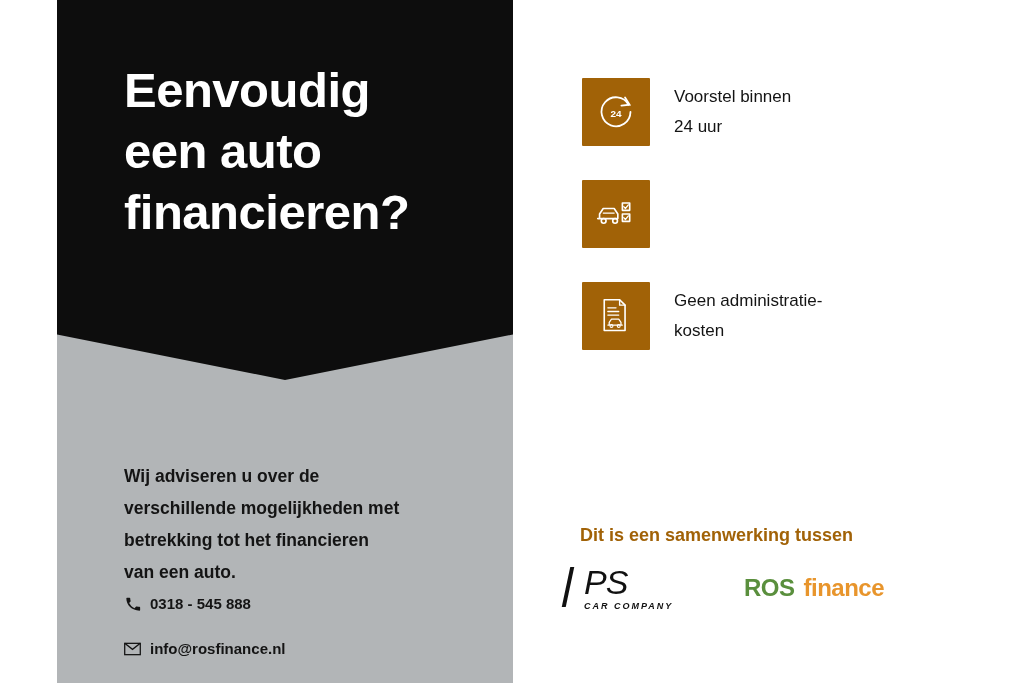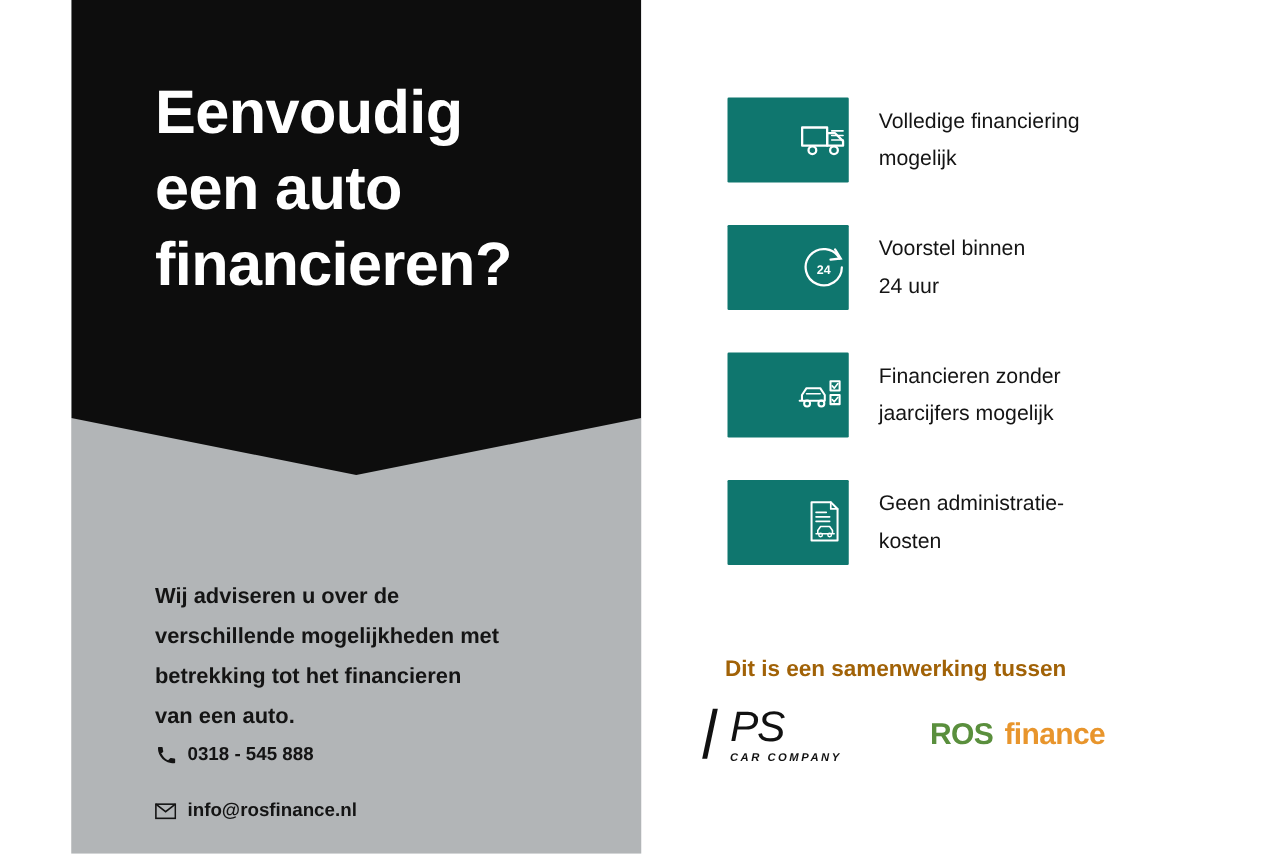--- a/index.html
+++ b/index.html
@@ -112,26 +112,25 @@
     display: flex;
     align-items: center;
     gap: 24px;
     margin-bottom: 15px;
     height: 87px;
   }
   .usp-icon {
     width: 68px;
     height: 68px;
     min-width: 68px;
-    background: #0f766e;
-    display: flex;
-    align-items: center;
-    justify-content: flex-end;
+    background: #a16207;
+    display: flex;
+    align-items: center;
+    justify-content: center;
     border-radius: 1px;
-    padding-left: 29px;
   }
   .usp-icon svg { display: block; }
   .usp-text {
     font-size: 17px;
     line-height: 30px;
     color: #141414;
   }
   .usp-text span { display: block; }
 
   .partner-heading {
@@ -233,35 +232,20 @@
         </span>
         <span>info@rosfinance.nl</span>
       </div>
     </div>
   </div>
 
   <div class="right-panel">
 
     <div class="usp-list">
 
-      <div class="usp">
-        <div class="usp-icon">
-          <svg width="40" height="32" viewBox="0 0 44 34" fill="none" stroke="#ffffff" stroke-width="2" stroke-linecap="round" stroke-linejoin="round">
-            <path d="M3 6h22v16H3z"></path>
-            <path d="M25 11h7l7 7v4h-14z"></path>
-            <circle cx="12" cy="26" r="3.4"></circle>
-            <circle cx="31" cy="26" r="3.4"></circle>
-            <path d="M29 9h10M29 13h10M29 17h10" stroke-width="1.4"></path>
-          </svg>
-        </div>
-        <div class="usp-text">
-          <span>Volledige financiering</span>
-          <span>mogelijk</span>
-        </div>
-      </div>
 
       <div class="usp">
         <div class="usp-icon">
           <svg width="40" height="38" viewBox="0 0 44 42" fill="none" stroke="#ffffff" stroke-width="2" stroke-linecap="round">
             <path d="M36 13a16 16 0 1 0 2 8"></path>
             <path d="M32 5l5 8-9 1"></path>
             <text x="22" y="27" font-family="Liberation Sans, sans-serif" font-size="11" font-weight="bold" fill="#ffffff" stroke="none" text-anchor="middle">24</text>
           </svg>
         </div>
         <div class="usp-text">
@@ -276,24 +260,20 @@
             <path d="M3 22h22M5 22v-5l4-6h12l4 6v5"></path>
             <circle cx="9.5" cy="24.5" r="2.6"></circle>
             <circle cx="22" cy="24.5" r="2.6"></circle>
             <path d="M9 16h12" stroke-width="1.3"></path>
             <rect x="30" y="5" width="8" height="8"></rect>
             <path d="M31.5 9l1.8 2 3.2-4" stroke-width="1.4"></path>
             <rect x="30" y="17" width="8" height="8"></rect>
             <path d="M31.5 21l1.8 2 3.2-4" stroke-width="1.4"></path>
           </svg>
         </div>
-        <div class="usp-text">
-          <span>Financieren zonder</span>
-          <span>jaarcijfers mogelijk</span>
-        </div>
       </div>
 
       <div class="usp">
         <div class="usp-icon">
           <svg width="36" height="38" viewBox="0 0 38 42" fill="none" stroke="#ffffff" stroke-width="1.8" stroke-linecap="round" stroke-linejoin="round">
             <path d="M6 3h17l6 6v28H6z"></path>
             <path d="M23 3v6h6" stroke-width="1.5"></path>
             <path d="M10 12h9M10 16h12M10 20h12" stroke-width="1.5"></path>
             <path d="M10 31h16M11.5 31v-3l2.5-3.5h8l2.5 3.5v3" stroke-width="1.4"></path>
             <circle cx="14" cy="32" r="1.6" stroke-width="1.2"></circle>

